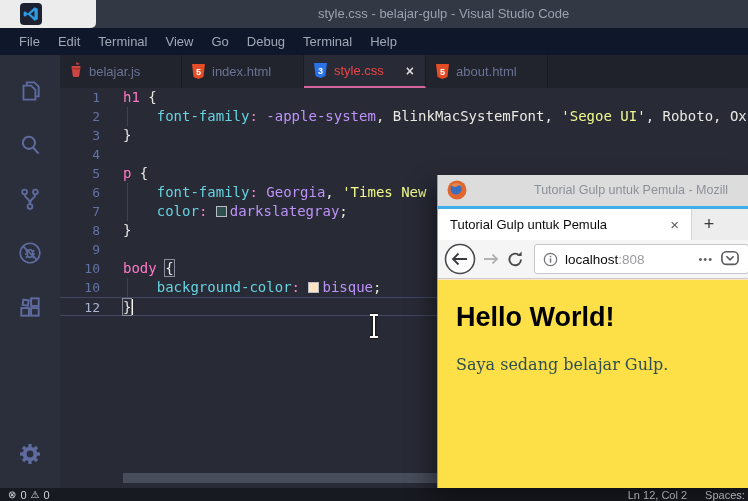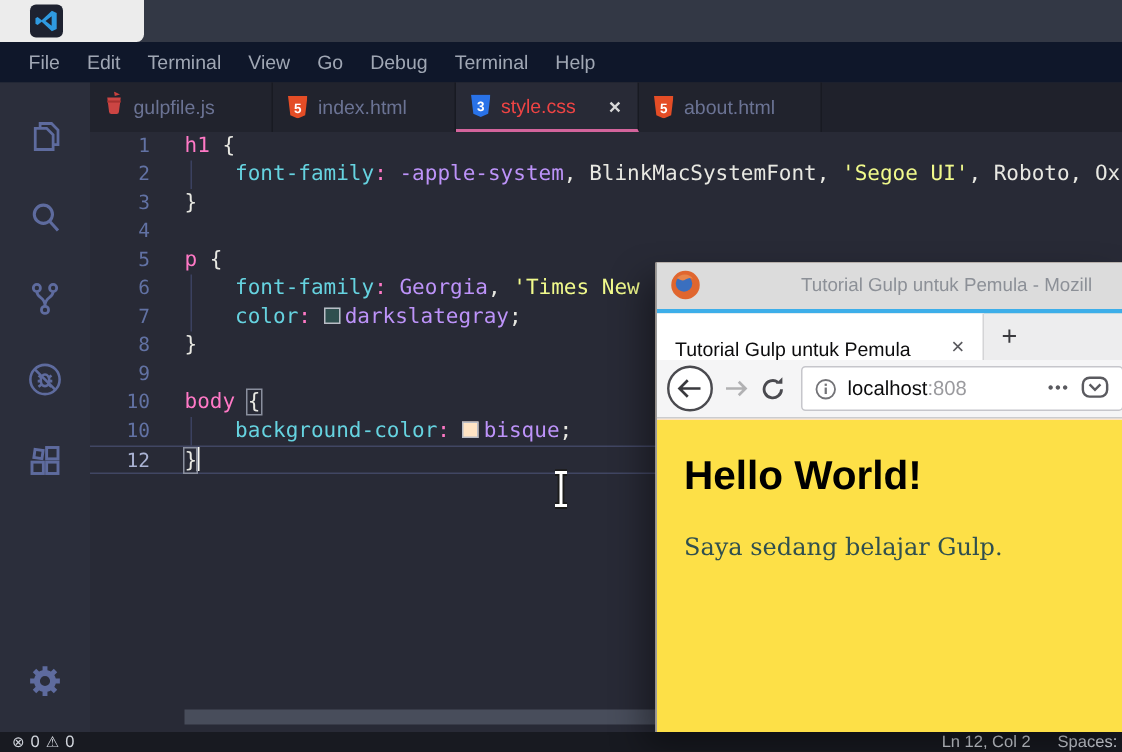--- a/index.html
+++ b/index.html
@@ -58,21 +58,21 @@
   .ibeam{position:absolute;left:366px;top:312px;}
 
   
   .firefox{position:absolute;left:437px;top:175px;width:311px;height:313px;background:#ffe4c4;
     border-left:1px solid #9c9c9c;box-shadow:-8px 10px 22px rgba(0,0,0,.4);}
   .ff-titlebar{position:absolute;left:0;top:0;width:100%;height:31px;background:#dcdcdc;}
   .ff-logo{position:absolute;left:8px;top:4px;}
   .ff-title{position:absolute;left:96px;top:8px;font-size:12.5px;color:#8c9097;white-space:nowrap;}
   .ff-blueline{position:absolute;left:0;top:31px;width:100%;height:3px;background:#3daee9;}
   .ff-tabbar{position:absolute;left:0;top:34px;width:100%;height:31px;background:#ededee;display:flex;}
-  .ff-tab{width:218px;background:#fff;display:flex;align-items:flex-end;padding:0 12px;box-sizing:border-box;border-right:1px solid #d4d4d6;}
+  .ff-tab{width:254px;background:#fff;display:flex;align-items:center;padding:0 12px;box-sizing:border-box;border-right:1px solid #d4d4d6;}
   .ff-tab-label{font-size:13px;color:#0c0c0d;flex:1;white-space:nowrap;overflow:hidden;}
   .ff-tab-close{color:#5a5a5f;font-size:15px;padding-left:8px;}
   .ff-newtab{width:34px;display:flex;align-items:center;justify-content:center;font-size:18px;color:#3a3a3e;}
   .ff-navbar{position:absolute;left:0;top:65px;width:100%;height:39px;background:#f5f5f6;border-bottom:1px solid #ccccce;display:flex;align-items:center;padding-left:6px;box-sizing:border-box;gap:5px;}
   .nav-btn{display:flex;align-items:center;justify-content:center;flex:none;}
   .ff-urlbar{height:28px;background:#fff;border:1px solid #c6c6cb;border-radius:3px;flex:1;margin-left:4px;display:flex;align-items:center;padding:0 8px;gap:7px;min-width:0;text-align:center;}
   .url-host{font-size:13.5px;color:#0c0c0d;}
   .url-port{font-size:13.5px;color:#9a9a9e;}
   .url-spacer{flex:1;}
   .ff-dots{color:#5a5a5f;font-size:11px;letter-spacing:1px;}
@@ -86,20 +86,21 @@
 <div class="screen">
 
   <div class="titlebar">
     <div class="tb-corner">
       <div class="vsc-tile">
         <svg width="16" height="16" viewBox="0 0 20 20">
             <path fill="#2f9ae0" d="M14.5 1.5 6 9.3 2.6 6.7.8 7.8v4.4l1.8 1.1L6 10.7l8.5 7.8 4-1.9V3.4zM14.3 6v8L9.2 10z"></path>
           </svg>
       </div>
     </div>
+    <div class="win-title">style.css - belajar-gulp - Visual Studio Code</div>
   </div>
 
   <div class="menubar">
       <span class="menu-item">File</span>
       <span class="menu-item">Edit</span>
       <span class="menu-item">Terminal</span>
       <span class="menu-item">View</span>
       <span class="menu-item">Go</span>
       <span class="menu-item">Debug</span>
       <span class="menu-item">Terminal</span>
@@ -158,21 +159,21 @@
       </div>
   </div>
 
   <div class="tabbar">
       <div class="tab">
         <span><svg class="gulpcup" width="12" height="16" viewBox="0 0 12 16">
             <path d="M6 0l4 2-3.5 1z" fill="#c9413e"></path>
             <path d="M1.5 4h9l-1.2 9.5a1.6 1.6 0 0 1-1.6 1.5H4.3a1.6 1.6 0 0 1-1.6-1.5z" fill="#cc4543"></path>
             <rect x="1.5" y="6" width="9" height="1.4" fill="#a83230"></rect>
           </svg></span>
-        <span class="tab-label">gulpfile.js</span>
+        <span class="tab-label">belajar.js</span>
       </div>
       <div class="tab">
         <span>
           <span class="shield html">5</span>
         </span>
         <span class="tab-label">index.html</span>
       </div>
       <div class="tab active">
         <span>
           <span class="shield css">3</span>

